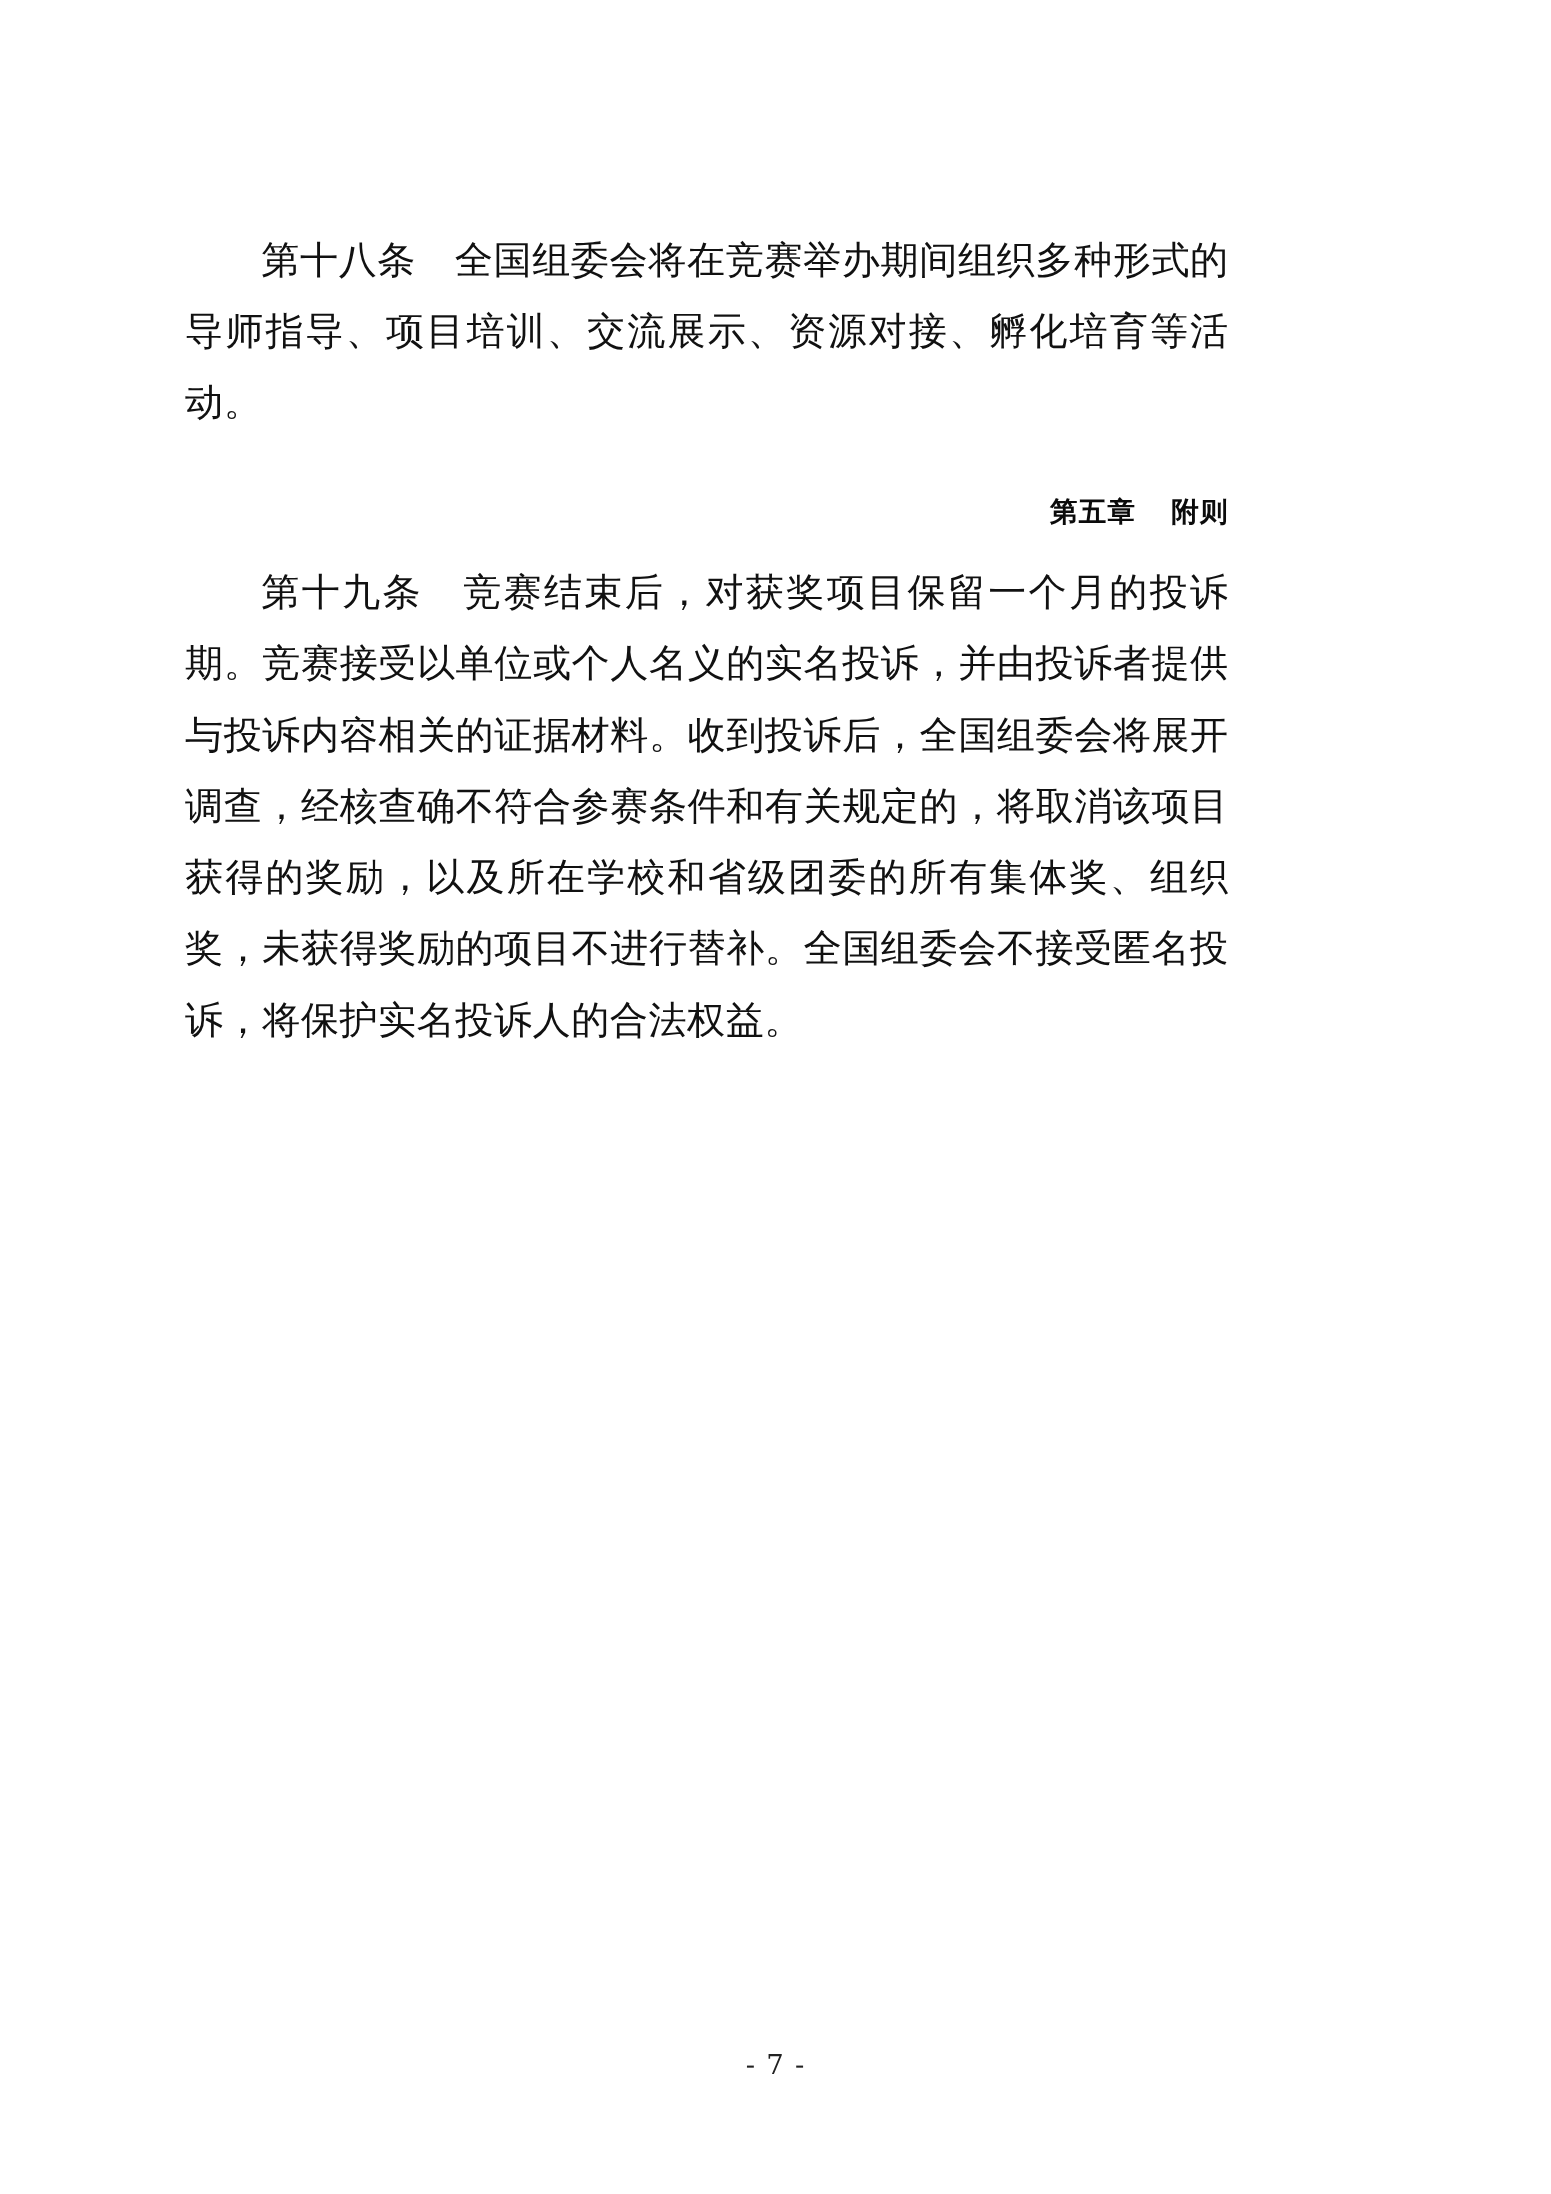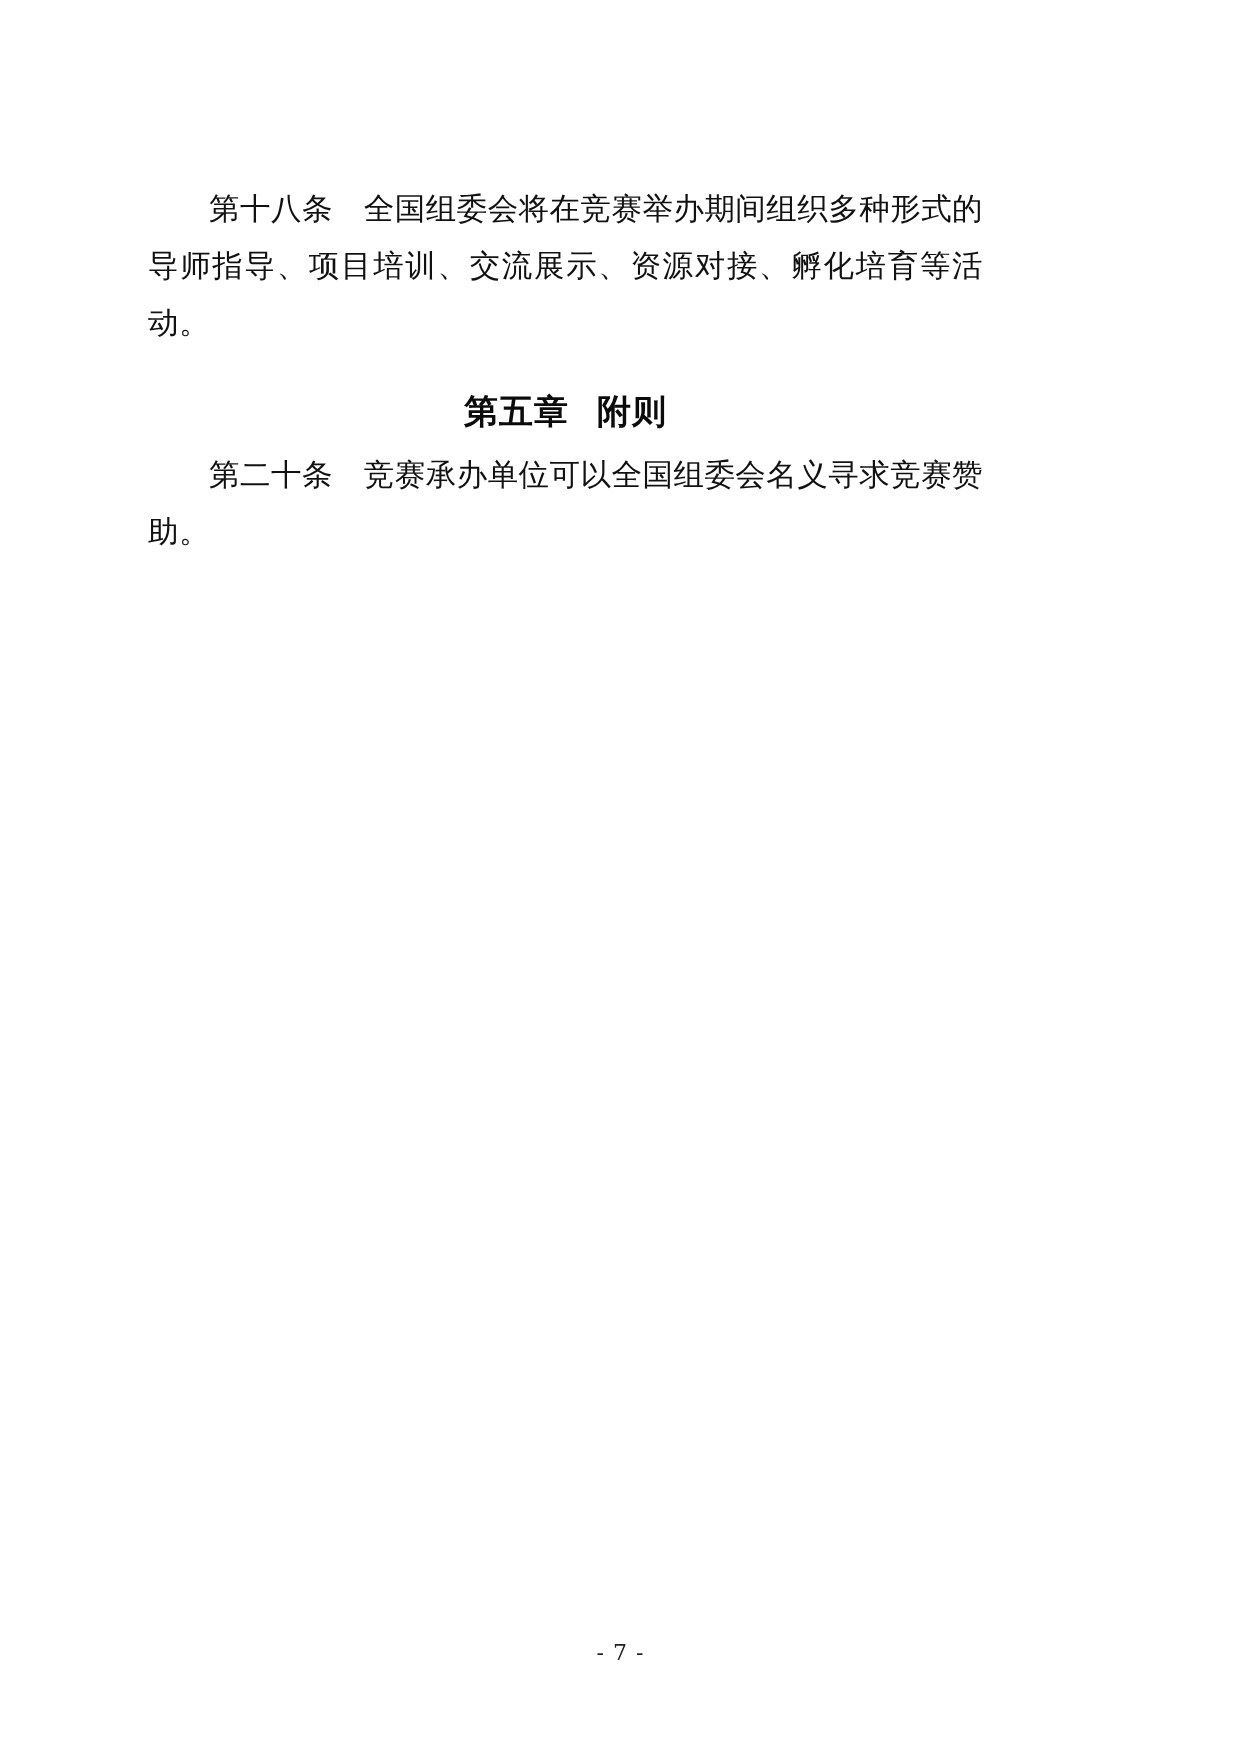--- a/index.html
+++ b/index.html
@@ -33,27 +33,27 @@
     text-justify: inter-ideograph;
     letter-spacing: 0.4px;
     text-indent: 61px;
     color: #111111;
   }
   .gap-after-first {
     height: 32px;
   }
   .chapter-heading {
     margin: 0;
-    text-align: center;
-    font-size: 34px;
+    text-align: right;
+    font-size: 22px;
     line-height: 57px;
     font-weight: bold;
     letter-spacing: 1px;
     color: #0b0b0b;
-    font-family: Liberation Sans, sans-serif;
+    font-family: Liberation Mono, monospace;
   }
   .chapter-heading .ch-sep {
     display: inline-block;
     width: 28px;
   }
   .gap-after-heading {
     height: 6px;
   }
   .footer {
     position: absolute;
@@ -75,21 +75,21 @@
   <div class="content">
 
     <p class="para">第十八条　全国组委会将在竞赛举办期间组织多种形式的导师指导、项目培训、交流展示、资源对接、孵化培育等活动。</p>
 
     <div class="gap-after-first"></div>
 
     <h2 class="chapter-heading"><span>第五章</span><span class="ch-sep"></span><span>附则</span></h2>
 
     <div class="gap-after-heading"></div>
 
+    <p class="para">第十九条　竞赛结束后，对获奖项目保留一个月的投诉期。竞赛接受以单位或个人名义的实名投诉，并由投诉者提供与投诉内容相关的证据材料。收到投诉后，全国组委会将展开调查，经核查确不符合参赛条件和有关规定的，将取消该项目获得的奖励，以及所在学校和省级团委的所有集体奖、组织奖，未获得奖励的项目不进行替补。全国组委会不接受匿名投诉，将保护实名投诉人的合法权益。</p>
 
-    <p class="para">第二十条　竞赛承办单位可以全国组委会名义寻求竞赛赞助。</p>
 
 
   </div>
 
   <div class="footer">- 7 -</div>
 
 </div>
 
 </body></html>

